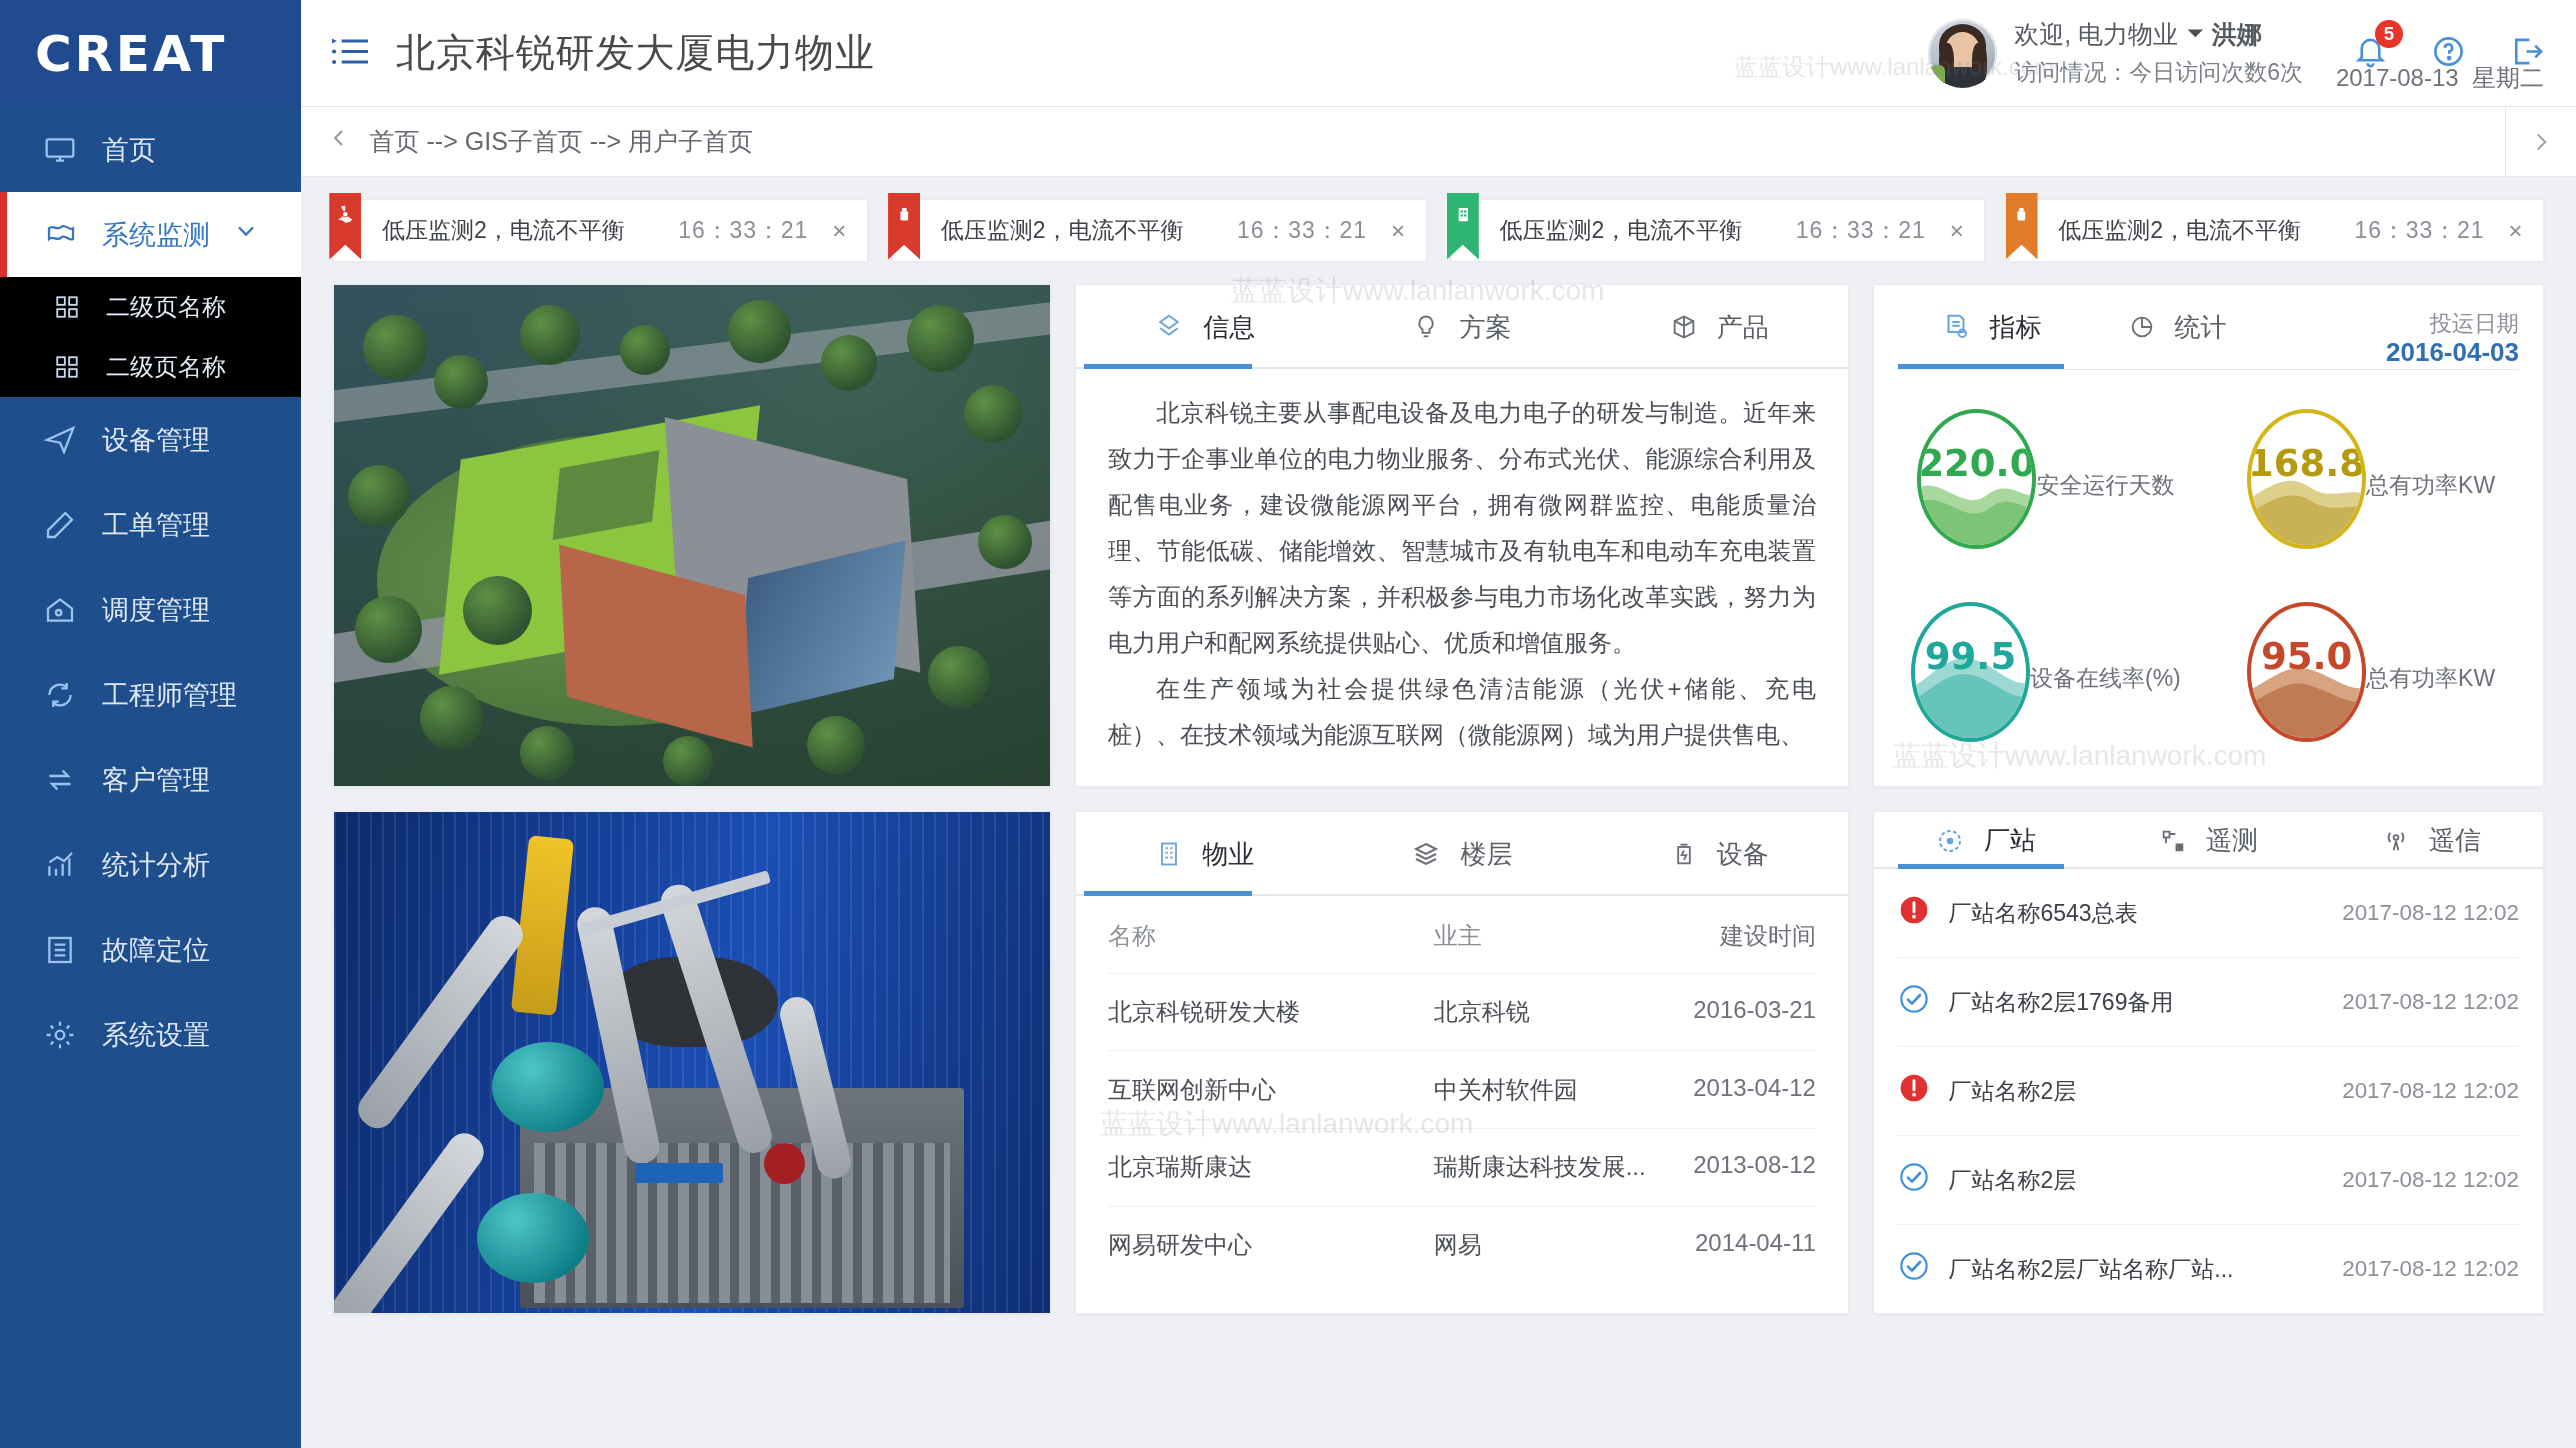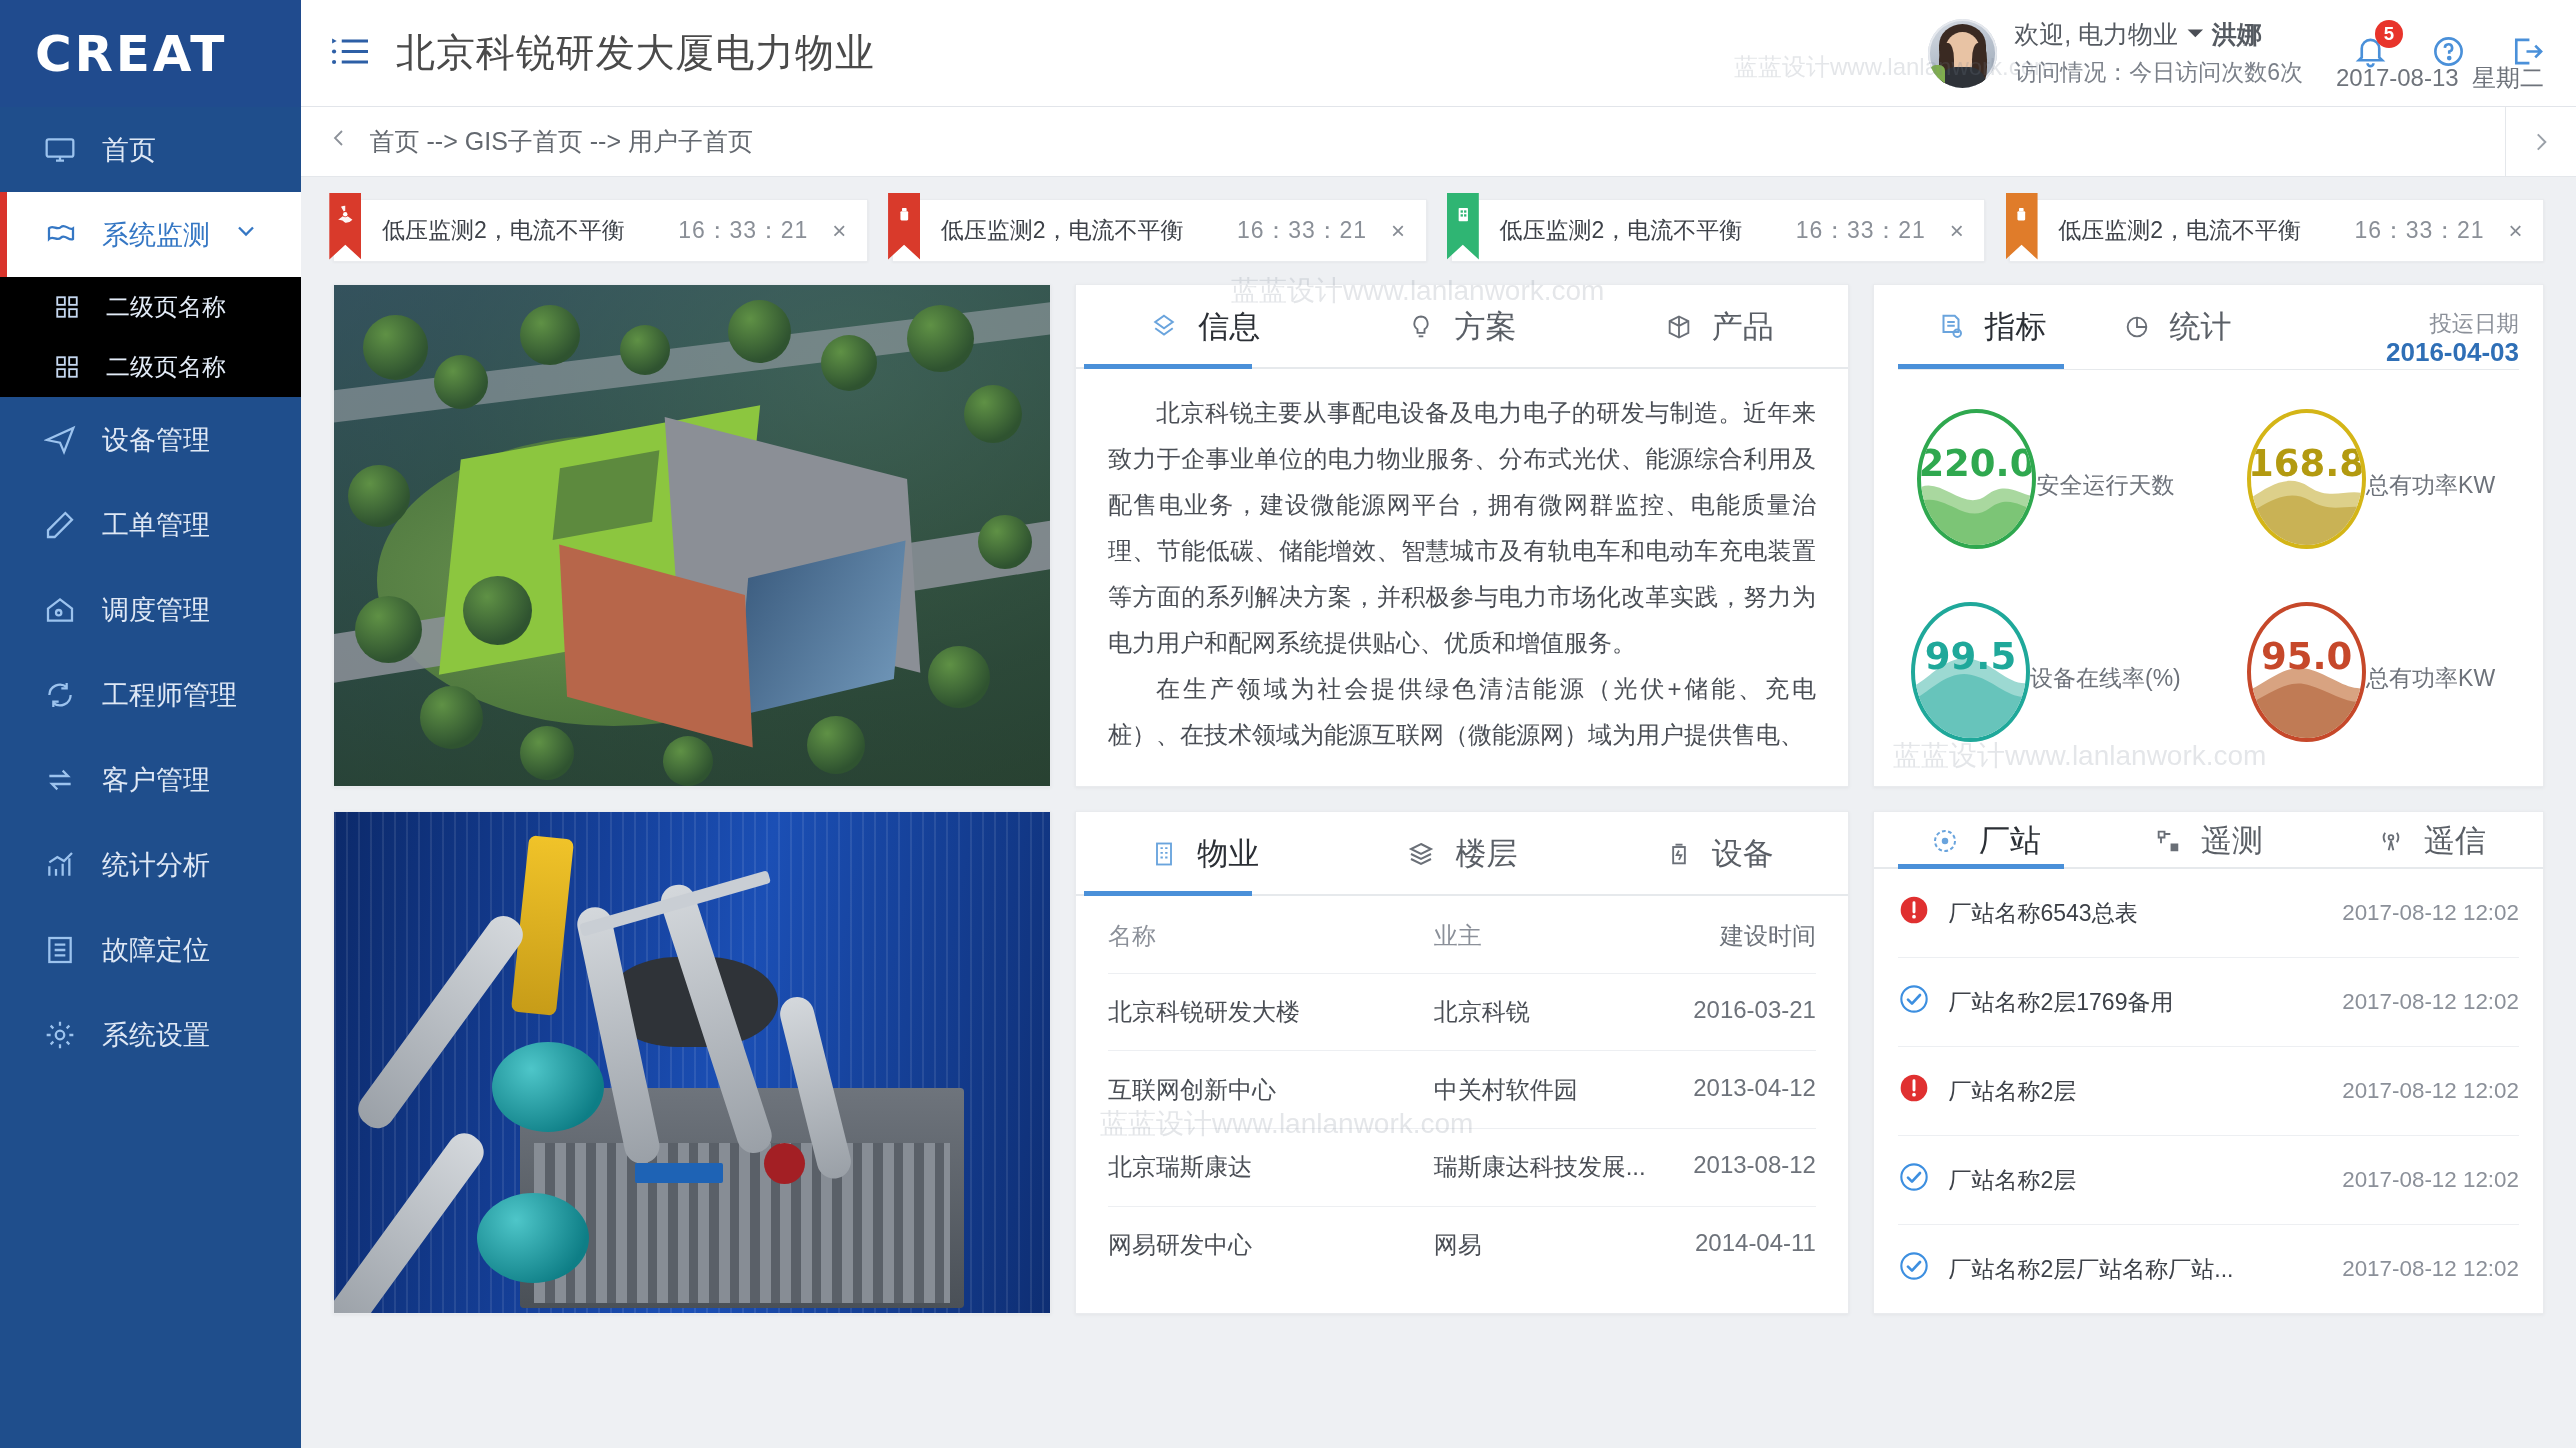--- a/index.html
+++ b/index.html
@@ -130,21 +130,21 @@
   .card { background:#fff; border:0.9px solid #e9ebee; box-shadow:0 0.9px 3.7px rgba(0,0,0,.05); }
 
   .photo-card { width:718px; height:503px; padding:0; overflow:hidden; position:relative;}
   .info-card { width:774px; height:503px; display:flex; flex-direction:column; }
   .metric-card { flex:1; height:503px; display:flex; flex-direction:column; }
 
   
   .tabs { display:flex; height:84px; align-items:center; position:relative; }
   .tab {
     flex:1; display:flex; align-items:center; justify-content:center; gap:19px;
-    font-size:31px; color:#5a5f66; cursor:pointer; height:100%;
+    font-size:26px; color:#5a5f66; cursor:pointer; height:100%;
   }
   .tab.active { color:#2b2f35; }
   .tabs::after {
     content:""; position:absolute; left:0; right:0; bottom:0; height:1.9px; background:#e6e9ec;
   }
   .tabs .underline {
     position:absolute; bottom:0; left:7.5px; width:168px; height:4.7px;
     background:#4a90d9; z-index:2;
   }
   .tab .ti { display:flex; }

